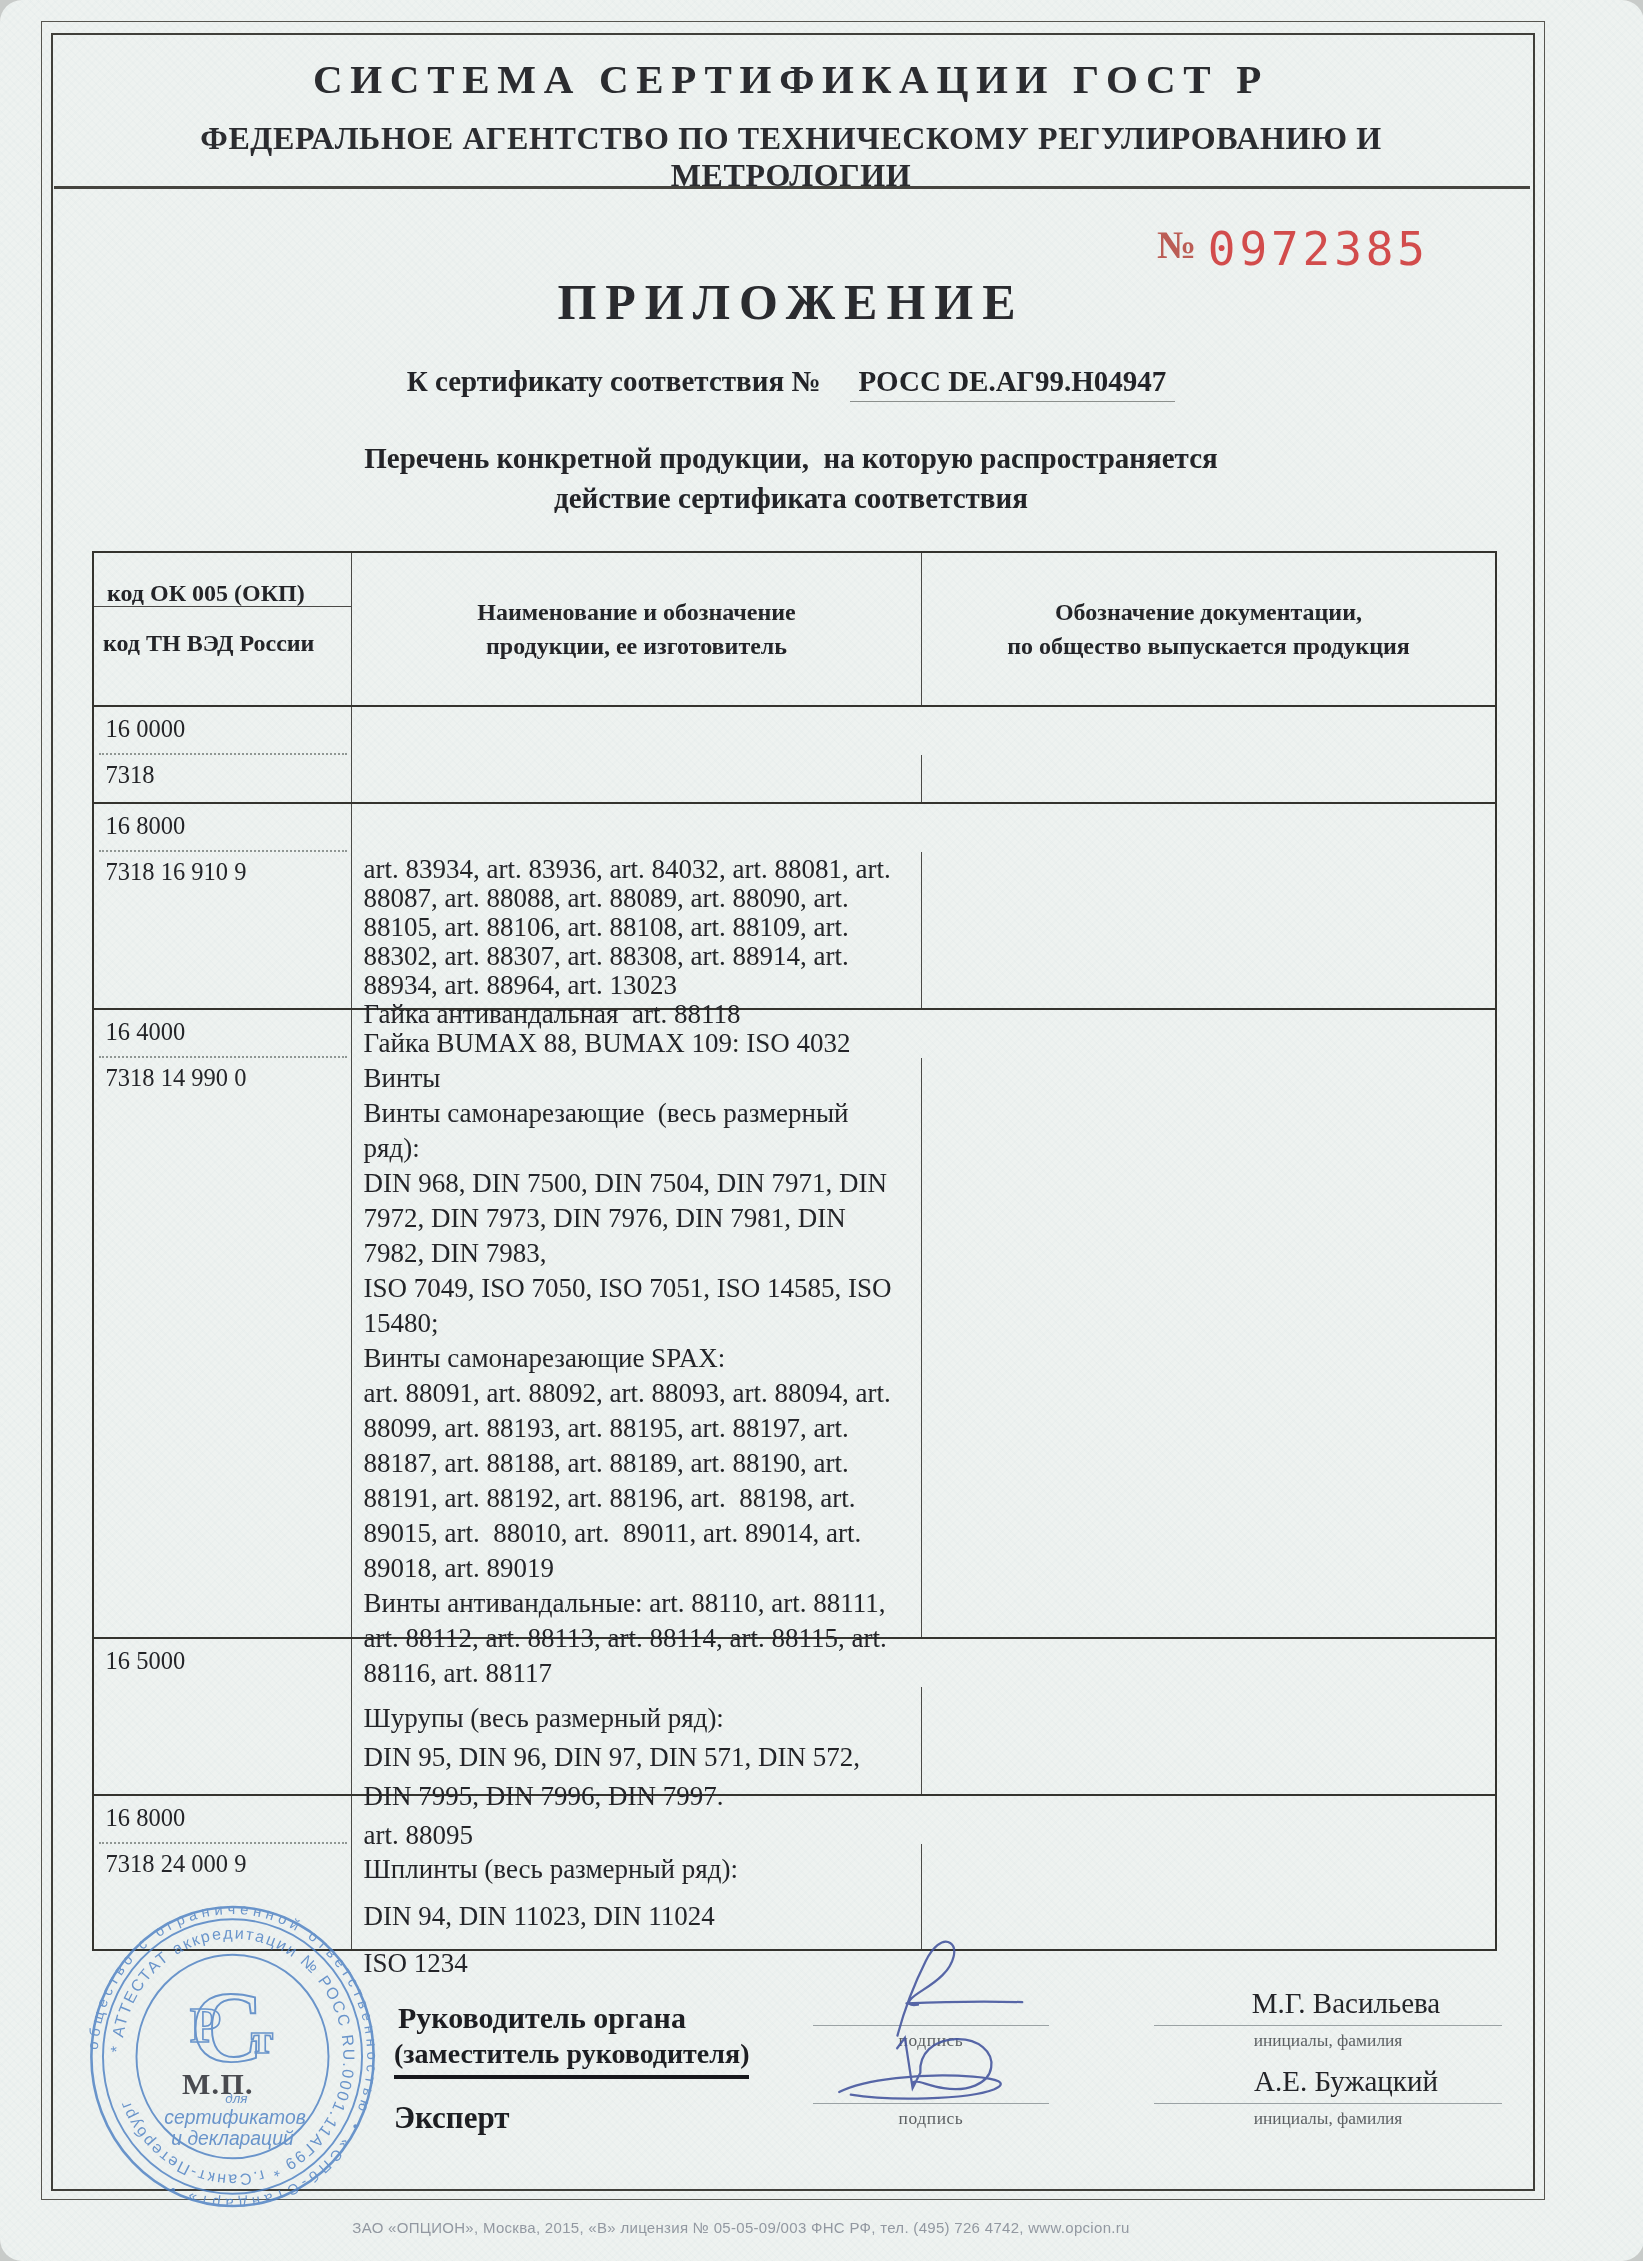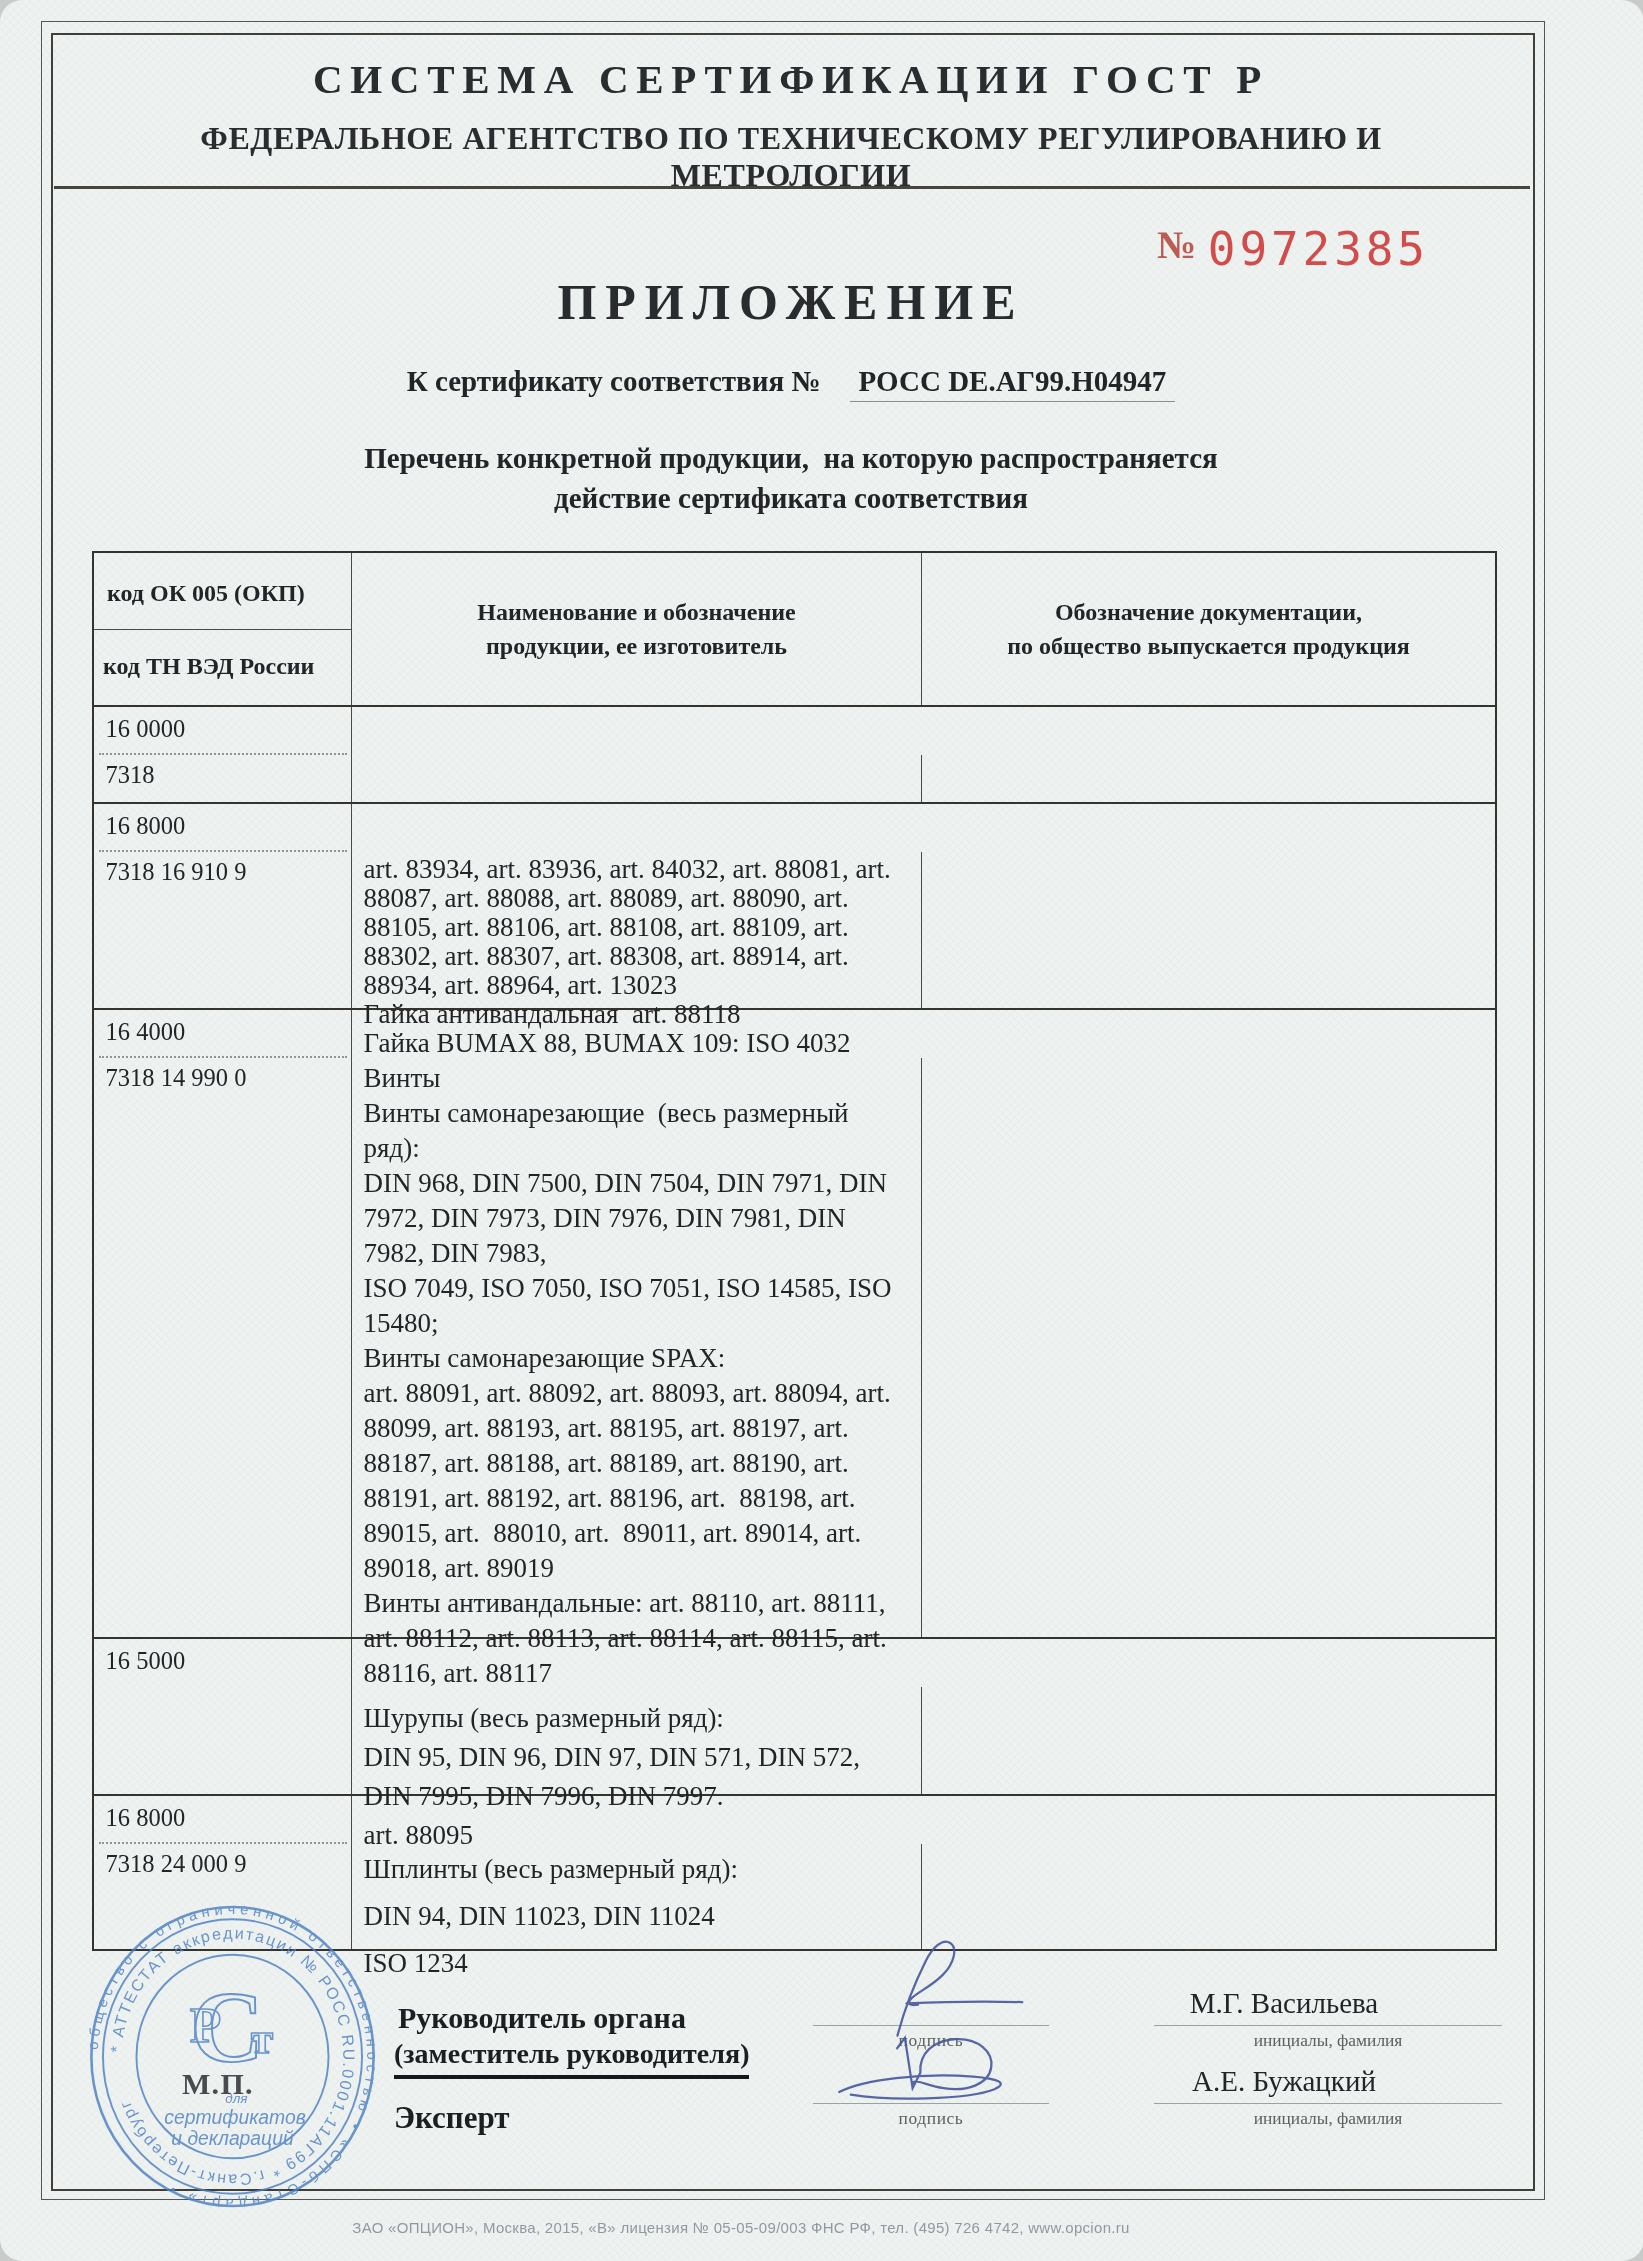--- a/index.html
+++ b/index.html
@@ -33,21 +33,21 @@
   .intro{left:77px; top:438px; width:1428px; font-size:29px; font-weight:bold; line-height:40px;}
 
   .tbl{left:92px; top:551px; width:1405px; border:2.6px solid #34332e; box-sizing:border-box; background:rgba(255,255,255,0.0);}
   .trow{display:flex; box-sizing:border-box; border-top:2.6px solid #34332e;}
   .trow:first-child{border-top:none;}
   .c1{width:258px; border-right:1.3px solid #4a4946; box-sizing:border-box; flex:none;}
   .c2{width:570px; border-right:1.3px solid #4a4946; box-sizing:border-box; flex:none;}
   .c3{flex:1;}
   .thead{height:152px;}
   .thead .c1{display:flex; flex-direction:column;}
-  .th-top{height:77px; border-bottom:1.3px solid #4a4946; box-sizing:border-box; padding:27px 0 0 13px; font-size:24px; font-weight:bold;}
+  .th-top{height:54px; border-bottom:1.3px solid #4a4946; box-sizing:border-box; padding:27px 0 0 13px; font-size:24px; font-weight:bold;}
   .th-bot{padding:23px 0 0 9px; font-size:24px; font-weight:bold;}
   .hcell{display:flex; flex-direction:column; justify-content:center; align-items:center; font-size:24px; font-weight:bold; line-height:34px;}
   .codes{padding:7.7px 9px 0 11.6px; font-size:24.5px;}
   .dots{border-bottom:2.6px dotted #8f9693; margin:9px -5.2px 6.4px -6.4px; height:1.3px;}
   .plist{padding:2.6px 6.4px 0 11.6px; font-size:27px;margin-top:48px;}
   .r0{height:97px;}
   .r1{height:206px;} .r1 .plist{line-height:29px;}
   .r2{height:629px;} .r2 .plist{line-height:35px;}
   .r3{height:157px;} .r3 .plist{line-height:39px; padding-top:12px;}
   .r4{height:155px;} .r4 .plist{line-height:47px; padding-top:2px;}
@@ -59,21 +59,21 @@
   .role1a{left:398px; top:2001px; font-size:30px; font-weight:bold; color:#1d1e22;}
   .role1b{left:394px; top:2038px; font-size:28px; font-weight:bold; color:#1d1e22; border-bottom:4.5px solid #17181c; padding-bottom:5.2px;}
   .role2{left:394px; top:2100px; font-size:31px; font-weight:bold; color:#1d1e22;}
 
   .sigline{width:236px; border-top:1.9px solid #9aa2a4; height:0;}
   .sl1{left:813px; top:2025px;}
   .sl2{left:813px; top:2103px;}
   .sigcap{left:813px; width:236px; font-size:17.4px; color:#5c6063; text-align:center; letter-spacing:0.6px;}
   .sc1{top:2030px;} .sc2{top:2108px;}
 
-  .nameblock{left:1110px; width:348px; text-align:center;}
+  .nameblock{left:1172px; width:348px; text-align:center;}
   .nm1{top:1987px; font-size:29px;}
   .nm2{top:2065px; font-size:29px;}
   .nline{left:1154px; width:348px; border-top:1.9px solid #9aa2a4; height:0;}
   .nl1{top:2025px;} .nl2{top:2103px;}
   .ncap{left:1154px; width:348px; font-size:17.4px; color:#5c6063; text-align:center;}
   .nc1{top:2030px;} .nc2{top:2108px;}
 
   .sig-svg1{left:864px; top:1921px;}
   .sig-svg2{left:825px; top:2030px;}
 

